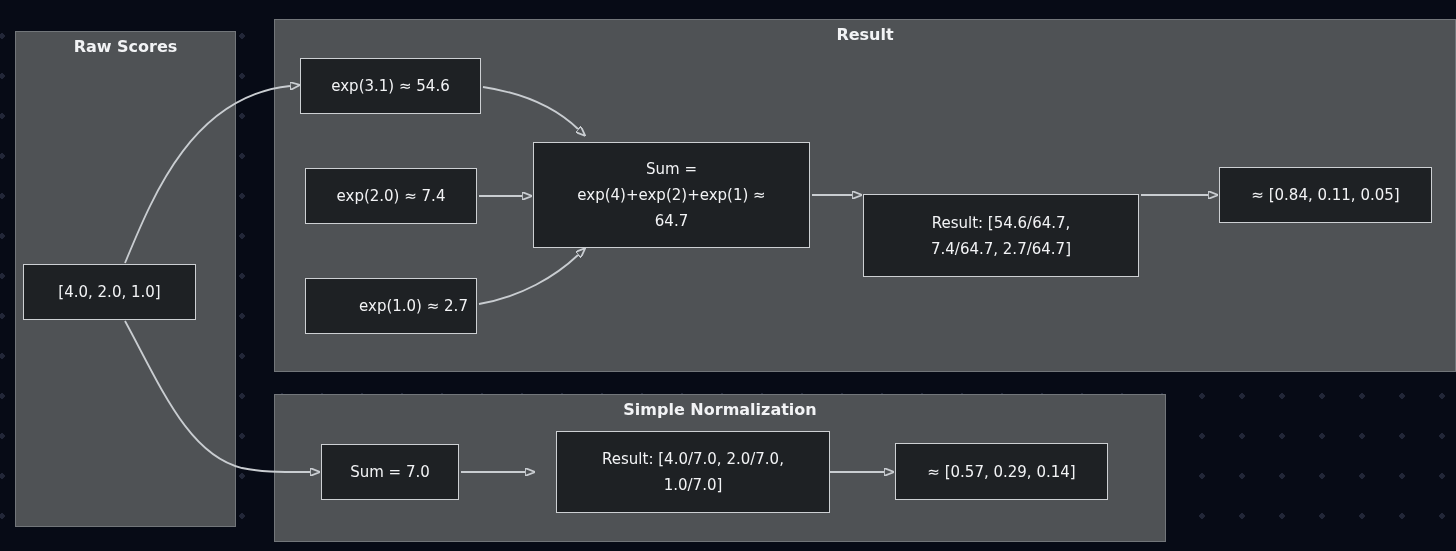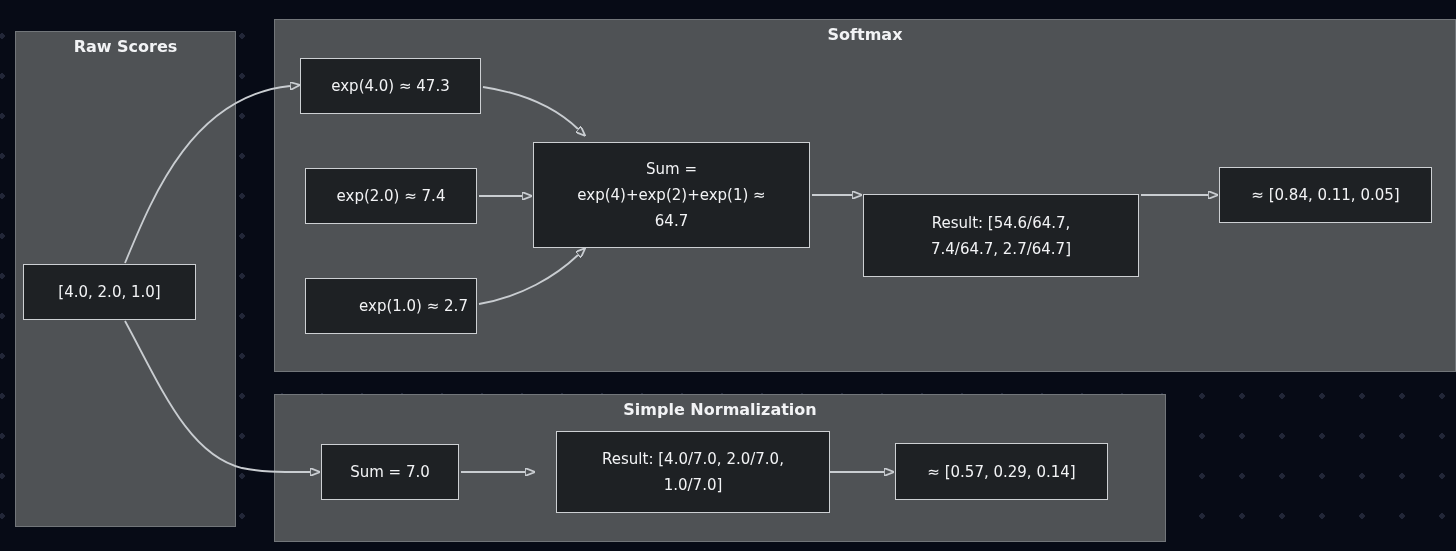--- a/index.html
+++ b/index.html
@@ -70,21 +70,21 @@
 </head>
 <body>
 
 <div class="stage">
 
   <section class="cluster c-raw">
     <div class="cluster-title">Raw Scores</div>
   </section>
 
   <section class="cluster c-softmax">
-    <div class="cluster-title">Softmax</div>
+    <div class="cluster-title">Result</div>
   </section>
 
   <section class="cluster c-simple">
     <div class="cluster-title">Simple Normalization</div>
   </section>
 
   <svg class="edges" width="1456" height="551" viewBox="0 0 1456 551" aria-hidden="true">
     <defs>
       <marker id="arrow" markerUnits="userSpaceOnUse" markerWidth="10" markerHeight="8" refX="0" refY="4" orient="auto">
         <path d="M0,0 L10,4 L0,8 Z" fill="#c9cdd1" stroke="none"></path>
@@ -99,21 +99,21 @@
     <path d="M1141,195 L1208,195" marker-end="url(#arrow)"></path>
     <path d="M461,472 L525,472" marker-end="url(#arrow)"></path>
     <path d="M812,472 L884,472" marker-end="url(#arrow)"></path>
   </svg>
 
   <div class="node n-raw">
     <span>[4.0, 2.0, 1.0]</span>
   </div>
 
   <div class="node n-exp4">
-    <span>exp(4.0) ≈ 47.3</span>
+    <span>exp(3.1) ≈ 54.6</span>
   </div>
 
   <div class="node n-exp2">
     <span>exp(2.0) ≈ 7.4</span>
   </div>
 
   <div class="node n-exp1">
     <span>exp(1.0) ≈ 2.7</span>
   </div>
 

